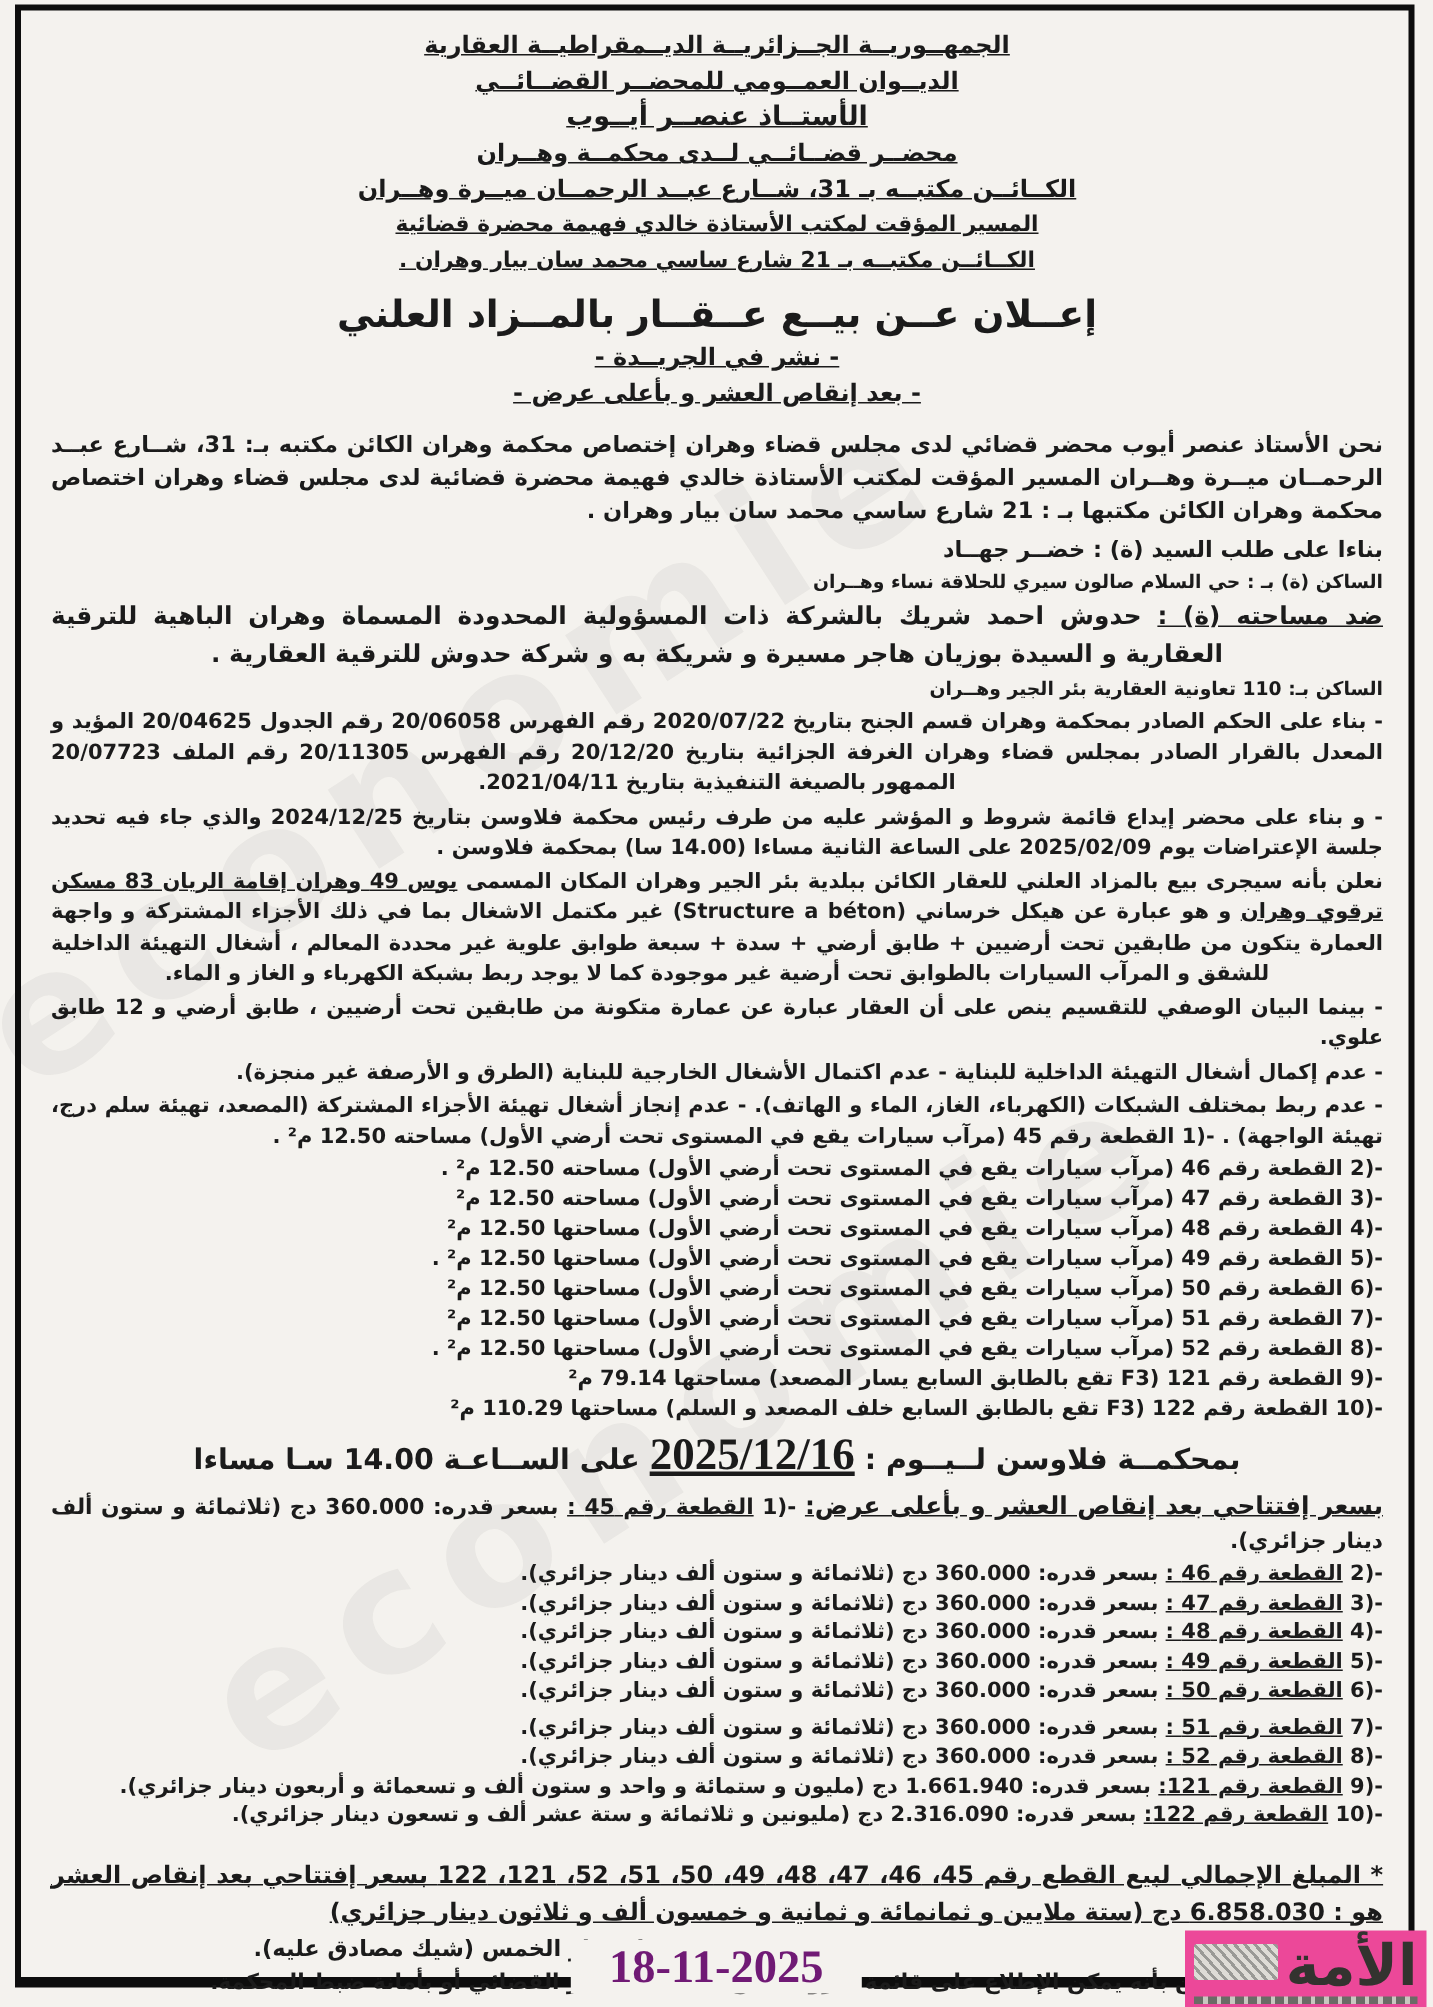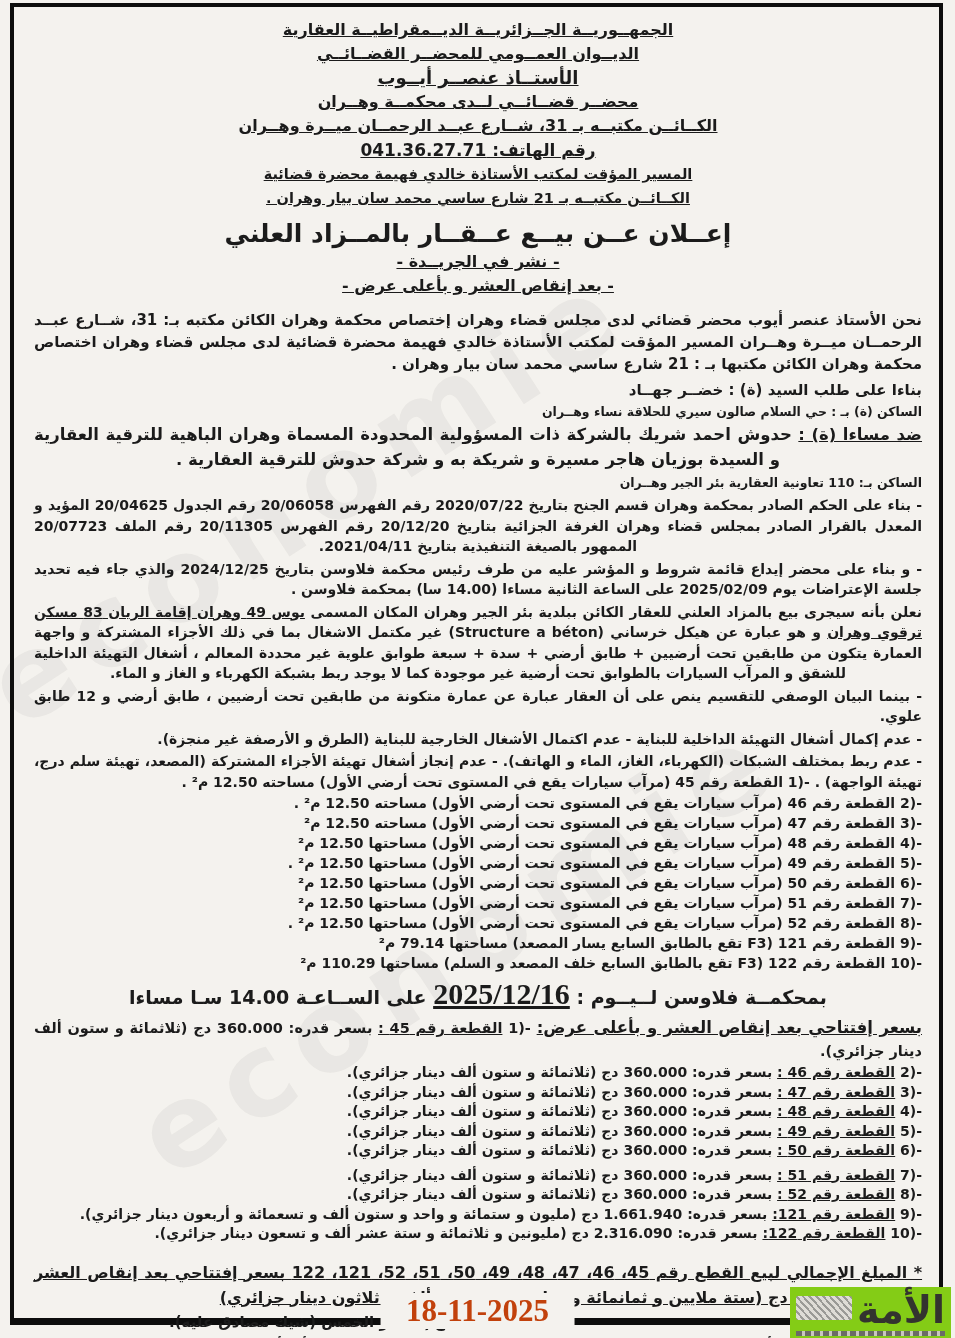--- a/index.html
+++ b/index.html
@@ -50,25 +50,25 @@
   .prices-lead { font-size:16.5px; text-decoration:underline; }
   .price { font-size:14px; line-height:19.5px; text-align:right; }
   .price-gap { margin-top:5px; }
   .total { font-size:16px; line-height:25px; text-decoration:underline; margin-top:16px; }
   .five  { font-size:15px; line-height:21px; text-align:right; margin-left:0; margin-right:0; padding-left:70px; text-align-last:left; direction:rtl; }
   .five-inner { display:block; text-align:right; margin-left:65px; }
   .finfo { text-align:center; text-align-last:center; font-size:14.5px; line-height:20px; margin-top:2px; }
   .stamp-date {
     position:absolute; left:50%; transform:translateX(-50%); bottom:9px;
     font-family:"Liberation Serif","DejaVu Serif",serif; font-size:31px; font-weight:700;
-    background:#f4f2ee; padding:0 26px; z-index:3; direction:ltr; color:#c2410c;
+    background:#f4f2ee; padding:0 26px; z-index:3; direction:ltr; color:#701a75;
   }
   .logo {
     position:absolute; right:4px; bottom:0; z-index:3;
-    background:#84cc16; padding:3px 6px 2px 6px;
+    background:#ec4899; padding:3px 6px 2px 6px;
   }
   .logo-row { display:flex; align-items:center; gap:5px; direction:ltr; }
   .logo-art {
     width:56px; height:24px; align-self:flex-start; margin-top:6px;
     background:repeating-linear-gradient(48deg,#9a9a96 0 2px,#dedcd6 2px 5px);
     border-radius:2px;
   }
   .logo-ar { font-size:38px; line-height:40px; color:#33332f; }
   .logo-strip { height:5px; margin-top:1px; background:repeating-linear-gradient(90deg,#6b6b66 0 6px,#c9c7c0 6px 9px); }
   .num { white-space:nowrap; }
@@ -81,35 +81,34 @@
 <div class="wm wm2">economie</div>
 
 <div class="content">
 
   <div>
     <div class="h">الجمهــوريــة الجــزائريــة الديــمقراطيــة العقارية</div>
     <div class="h">الديــوان العمــومي للمحضــر القضــائــي</div>
     <div class="h h-name">الأستــاذ عنصــر أيــوب</div>
     <div class="h">محضــر قضــائــي لــدى محكمــة وهــران</div>
     <div class="h">الكــائــن مكتبــه بـ 31، شــارع عبــد الرحمــان ميــرة وهــران</div>
-    <div class="h h-phone">رقم الهاتف: 041.36.27.71</div>
     <div class="h h-sm">المسير المؤقت لمكتب الأستاذة خالدي فهيمة محضرة قضائية</div>
     <div class="h h-sm">الكــائــن مكتبــه بـ 21 شارع ساسي محمد سان بيار وهران .</div>
   </div>
 
   <div class="title">إعــلان عــن بيــع عــقــار بالمــزاد العلني</div>
   <div class="sub">- نشر في الجريــدة -</div>
   <div class="sub">- بعد إنقاص العشر و بأعلى عرض -</div>
 
   <p class="intro">نحن الأستاذ عنصر أيوب محضر قضائي لدى مجلس قضاء وهران إختصاص محكمة وهران الكائن مكتبه بـ: 31، شــارع عبــد الرحمــان ميــرة وهــران المسير المؤقت لمكتب الأستاذة خالدي فهيمة محضرة قضائية لدى مجلس قضاء وهران اختصاص محكمة وهران الكائن مكتبها بـ : 21 شارع ساسي محمد سان بيار وهران .</p>
 
   <p class="req">بناءا على طلب السيد (ة) : خضــر جهــاد</p>
   <p class="tiny">الساكن (ة) بـ : حي السلام صالون سيري للحلاقة نساء وهــران</p>
 
-  <p class="against"><span class="u">ضد مساءا (ة) :</span> <span>حدوش احمد شريك بالشركة ذات المسؤولية المحدودة المسماة وهران الباهية للترقية العقارية و السيدة بوزيان هاجر مسيرة و شريكة به و شركة حدوش للترقية العقارية .</span></p>
+  <p class="against"><span class="u">ضد مساحته (ة) :</span> <span>حدوش احمد شريك بالشركة ذات المسؤولية المحدودة المسماة وهران الباهية للترقية العقارية و السيدة بوزيان هاجر مسيرة و شريكة به و شركة حدوش للترقية العقارية .</span></p>
   <p class="tiny">الساكن بـ: 110 تعاونية العقارية بئر الجير وهــران</p>
 
   <p class="last-c mt4">- بناء على الحكم الصادر بمحكمة وهران قسم الجنح بتاريخ 2020/07/22 رقم الفهرس 20/06058 رقم الجدول 20/04625 المؤيد و المعدل بالقرار الصادر بمجلس قضاء وهران الغرفة الجزائية بتاريخ 20/12/20 رقم الفهرس 20/11305 رقم الملف 20/07723 الممهور بالصيغة التنفيذية بتاريخ 2021/04/11.</p>
   <p>- و بناء على محضر إيداع قائمة شروط و المؤشر عليه من طرف رئيس محكمة فلاوسن بتاريخ 2024/12/25 والذي جاء فيه تحديد جلسة الإعتراضات يوم 2025/02/09 على الساعة الثانية مساءا (14.00 سا) بمحكمة فلاوسن .</p>
 
   <p class="last-c"><span>نعلن بأنه سيجرى بيع بالمزاد العلني للعقار الكائن ببلدية بئر الجير وهران المكان المسمى </span><span class="u">بوس 49 وهران إقامة الريان 83 مسكن ترقوي وهران</span><span> و هو عبارة عن هيكل خرساني (Structure a béton) غير مكتمل الاشغال بما في ذلك الأجزاء المشتركة و واجهة العمارة يتكون من طابقين تحت أرضيين + طابق أرضي + سدة + سبعة طوابق علوية غير محددة المعالم ، أشغال التهيئة الداخلية للشقق و المرآب السيارات بالطوابق تحت أرضية غير موجودة كما لا يوجد ربط بشبكة الكهرباء و الغاز و الماء.</span></p>
 
   <p>- بينما البيان الوصفي للتقسيم ينص على أن العقار عبارة عن عمارة متكونة من طابقين تحت أرضيين ، طابق أرضي و 12 طابق علوي.</p>
   <p>- عدم إكمال أشغال التهيئة الداخلية للبناية - عدم اكتمال الأشغال الخارجية للبناية (الطرق و الأرصفة غير منجزة).</p>
 

